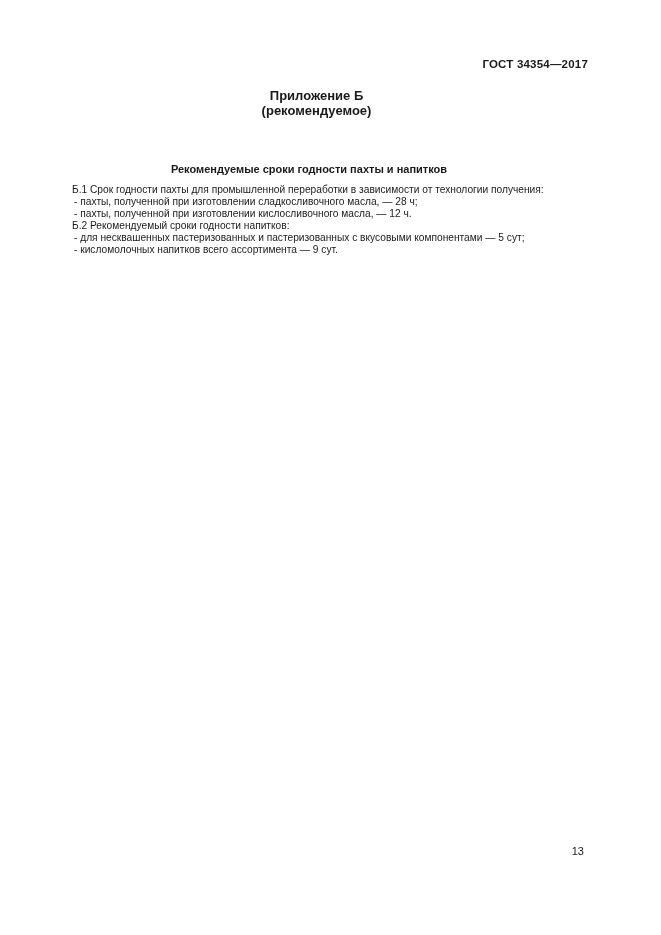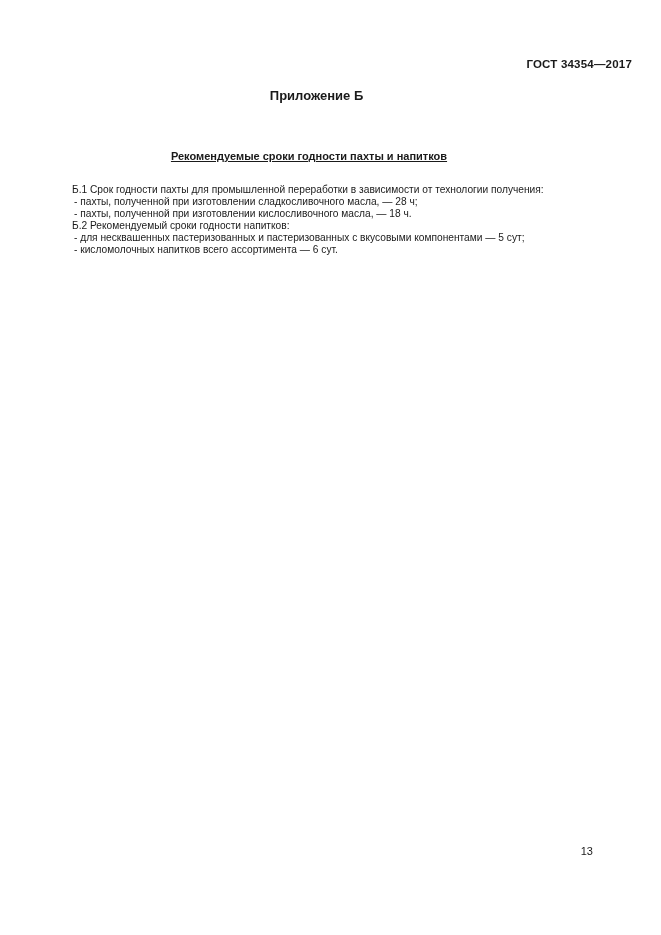--- a/index.html
+++ b/index.html
@@ -28,49 +28,47 @@
   .running-header {
     position: absolute;
     top: 58px;
     left: 0;
     width: 588px;
     text-align: right;
     font-size: 11.5px;
     font-weight: bold;
     letter-spacing: 0.2px;
     white-space: nowrap;
-    padding-left: 44px;
   }
 
   
   .appendix-block {
     position: absolute;
     top: 88px;
     left: 0;
     width: 633px;
     text-align: center;
     font-size: 13px;
     font-weight: bold;
     line-height: 15px;
   }
   .appendix-block div {
     white-space: nowrap;
   }
 
   
   .section-title {
     position: absolute;
-    top: 150px;
+    top: 163px;
     left: 0;
     width: 618px;
     text-align: center;
     font-size: 11px;
     font-weight: bold;
     white-space: nowrap;
-    text-decoration: underline;
   }
 
   
   .body-block {
     position: absolute;
     top: 184px;
     left: 42px;
     width: 576px;
     font-size: 10.2px;
     line-height: 12.1px;
@@ -104,40 +102,40 @@
 
   
   .page-number {
     position: absolute;
     top: 845px;
     left: 0;
     width: 584px;
     text-align: right;
     font-size: 11px;
     font-weight: normal;
-    padding-left: 9px;
   }
 </style>
 </head>
 <body>
 
 <div class="page">
 
   <div class="running-header">ГОСТ 34354—2017</div>
 
   <div class="appendix-block">
     <div>Приложение Б</div>
+    <div>(рекомендуемое)</div>
   </div>
 
   <div class="section-title">Рекомендуемые сроки годности пахты и напитков</div>
 
   <div class="body-block">
     <p class="clause-single">Б.1 Срок годности пахты для промышленной переработки в зависимости от технологии получения:</p>
     <p class="dash-item">- пахты, полученной при изготовлении сладкосливочного масла, — 28 ч;</p>
-    <p class="dash-item">- пахты, полученной при изготовлении кислосливочного масла, — 18 ч.</p>
+    <p class="dash-item">- пахты, полученной при изготовлении кислосливочного масла, — 12 ч.</p>
     <p class="clause-single">Б.2 Рекомендуемый сроки годности напитков:</p>
     <p class="dash-item">- для несквашенных пастеризованных и пастеризованных с вкусовыми компонентами — 5 сут;</p>
-    <p class="dash-item">- кисломолочных напитков всего ассортимента — 6 сут.</p>
+    <p class="dash-item">- кисломолочных напитков всего ассортимента — 9 сут.</p>
   </div>
 
   <div class="page-number">13</div>
 
 </div>
 
 </body></html>

